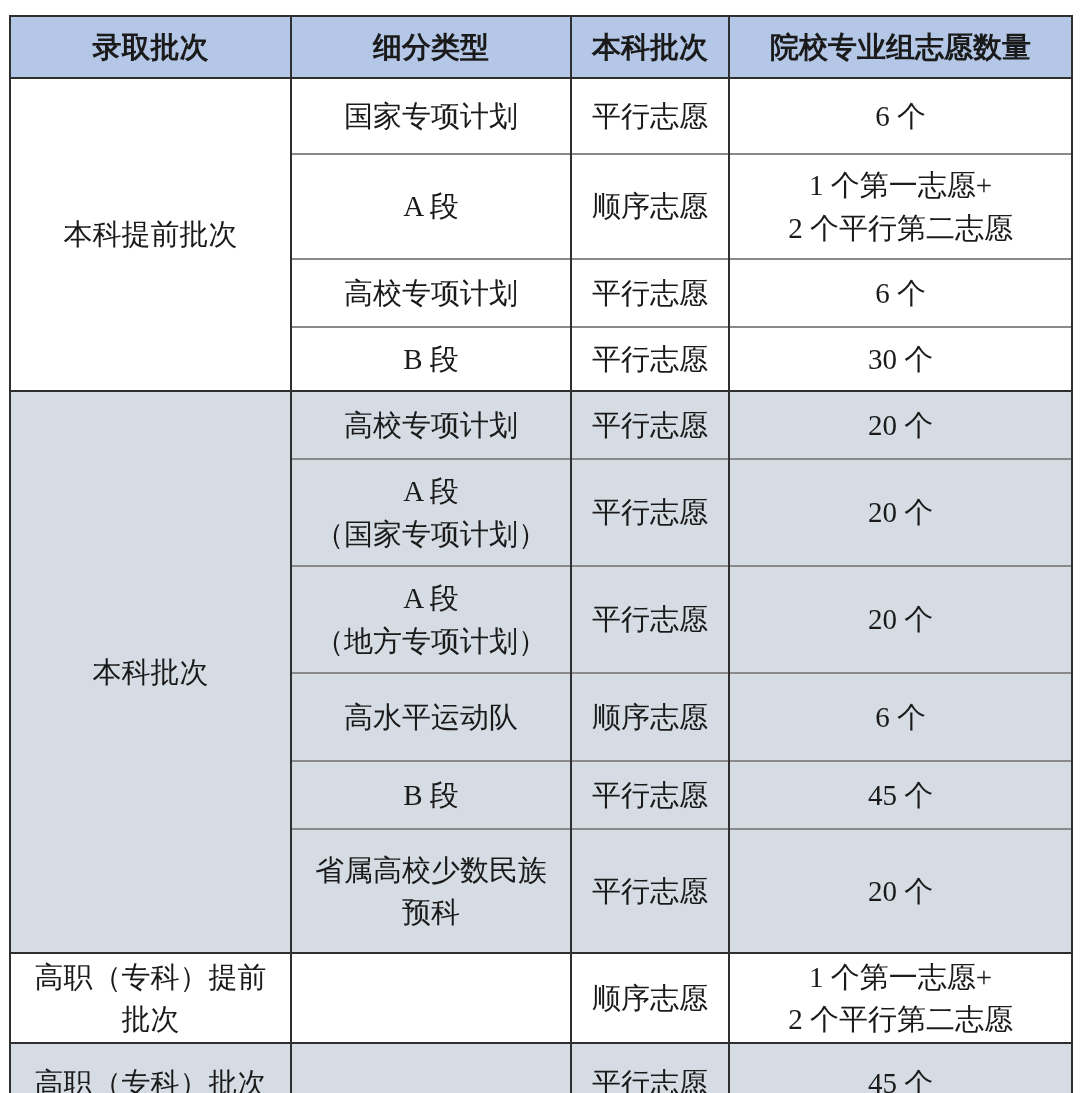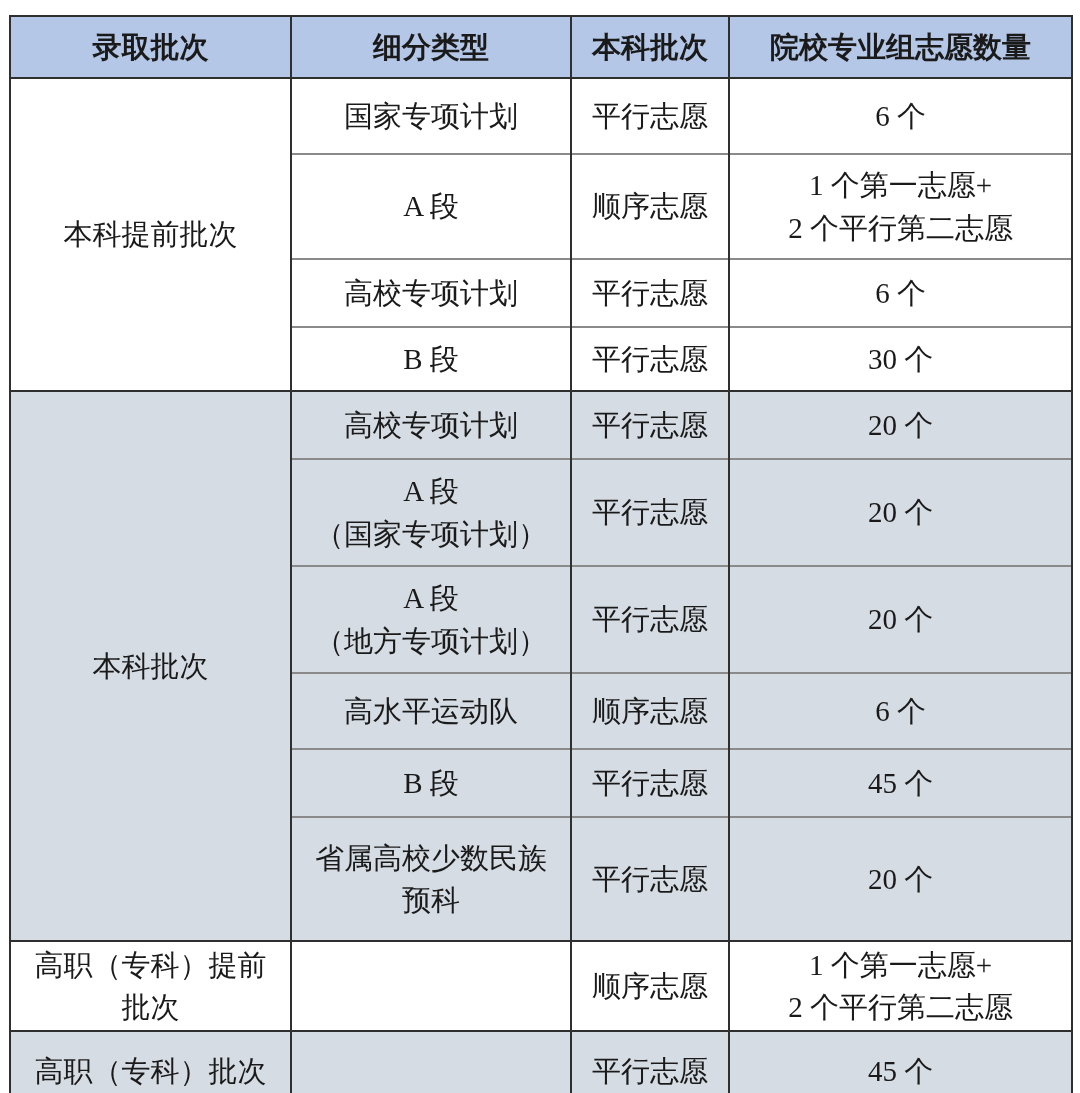--- a/index.html
+++ b/index.html
@@ -102,21 +102,21 @@
 （国家专项计划）</td>
         <td>平行志愿</td>
         <td>20 个</td>
       </tr>
       <tr class="sub-row sec-alt-row" style="height:107px">
         <td>A 段
 （地方专项计划）</td>
         <td>平行志愿</td>
         <td>20 个</td>
       </tr>
-      <tr class="sub-row sec-alt-row" style="height:76px">
+      <tr class="sub-row sec-alt-row" style="height:88px">
         <td>高水平运动队</td>
         <td>顺序志愿</td>
         <td>6 个</td>
       </tr>
       <tr class="sub-row sec-alt-row" style="height:68px">
         <td>B 段</td>
         <td>平行志愿</td>
         <td>45 个</td>
       </tr>
       <tr class="sub-row sec-alt-row" style="height:124px">

